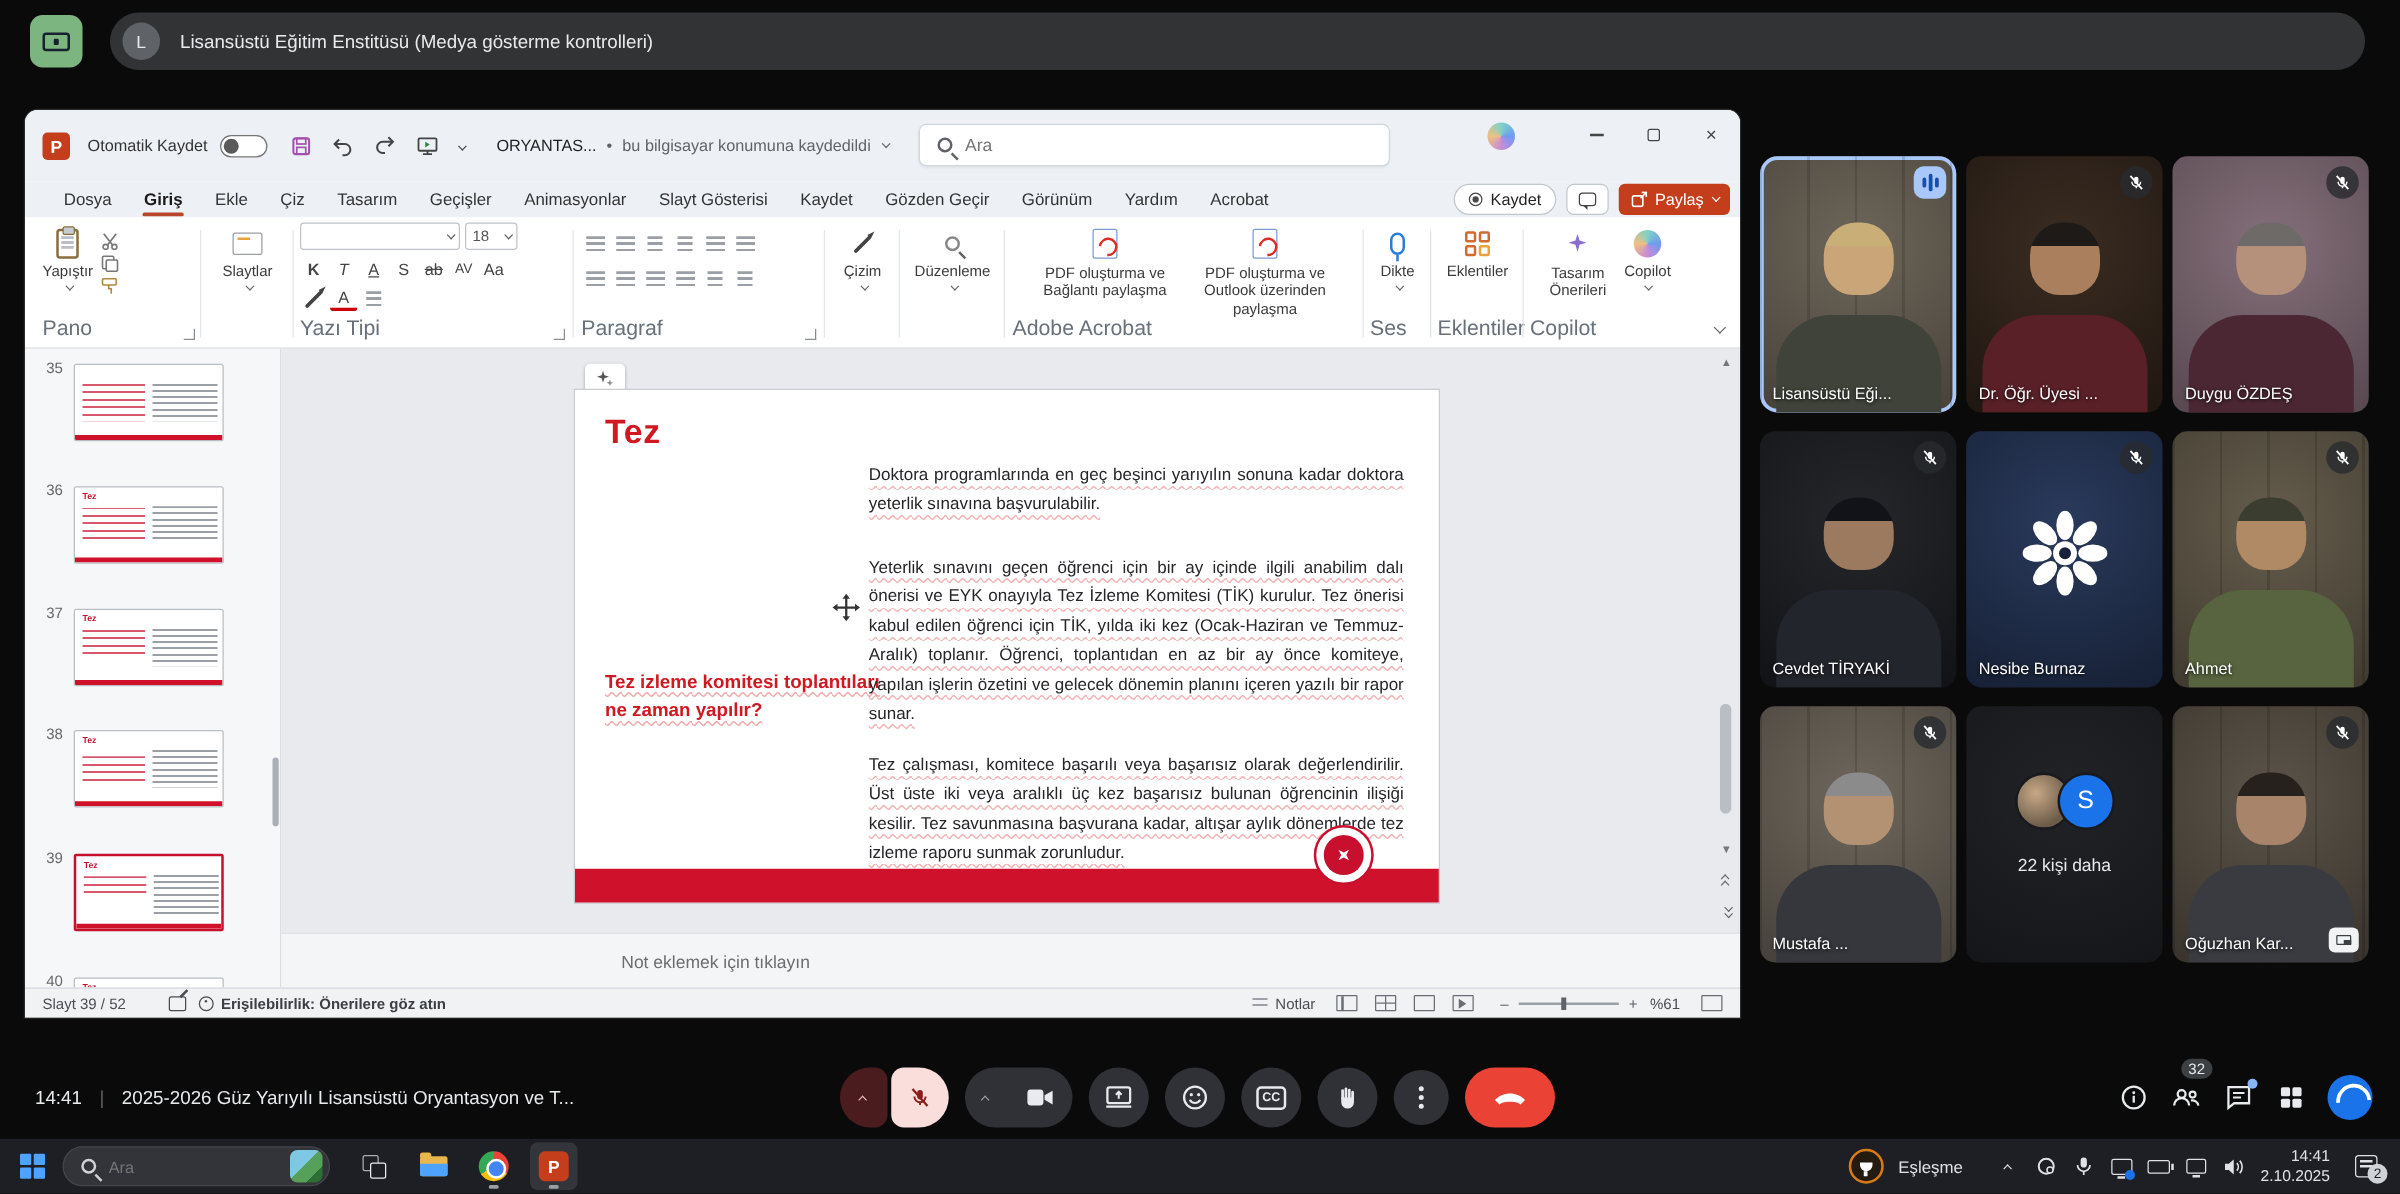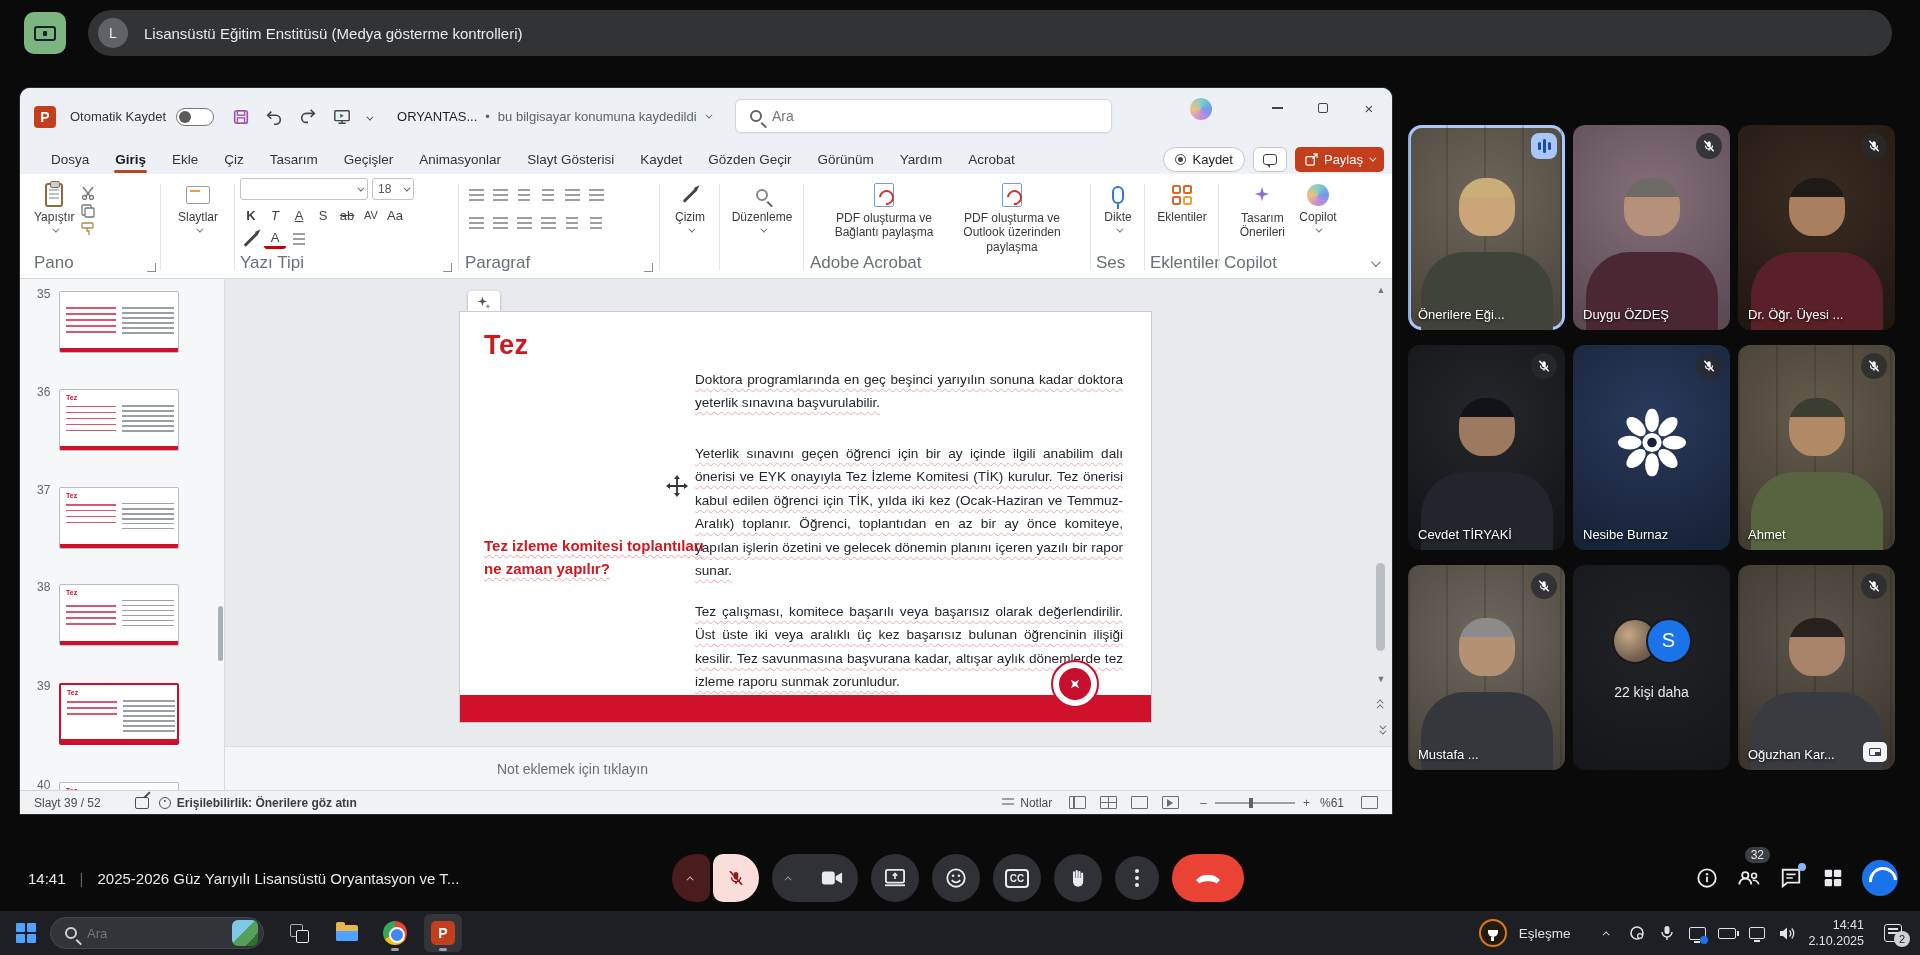--- a/index.html
+++ b/index.html
@@ -633,45 +633,45 @@
   </div>
 
   <div class="tiles">
     <div class="tile shelf speaking" style="--bg1:#6e665a;--bg2:#3f3a32;--skin:#caa578;--hair:#c9ae77;--shirt:#40433a">
       <span class="person"></span>
       <span class="audiochip">
           <i style="height:8px"></i>
           <i style="height:14px"></i>
           <i style="height:8px"></i>
         </span>
-      <span class="tname">Önerilere Eği...</span>
+      <span class="tname">Lisansüstü Eği...</span>
+    </div>
+    <div class="tile" style="--bg1:#3a2c22;--bg2:#1a120d;--skin:#a97f5e;--hair:#1d1a18;--shirt:#5a2027">
+      <span class="person"></span>
+      <span class="mutechip">
+          <svg width="14" height="14" viewBox="0 0 24 24">
+            <rect x="9" y="4" width="6" height="10" rx="3" fill="#fff"></rect>
+            <path d="M6 11a6 6 0 0 0 12 0" stroke="#fff" stroke-width="2" fill="none"></path>
+            <line x1="12" y1="17" x2="12" y2="20" stroke="#fff" stroke-width="2"></line>
+            <line x1="4" y1="3" x2="20" y2="21" stroke="#fff" stroke-width="2.4"></line>
+          </svg>
+        </span>
+      <span class="tname">Dr. Öğr. Üyesi ...</span>
     </div>
     <div class="tile" style="--bg1:#84707a;--bg2:#4e3f47;--skin:#b5917b;--hair:#6e6a68;--shirt:#4a2733">
       <span class="person"></span>
       <span class="mutechip">
           <svg width="14" height="14" viewBox="0 0 24 24">
             <rect x="9" y="4" width="6" height="10" rx="3" fill="#fff"></rect>
             <path d="M6 11a6 6 0 0 0 12 0" stroke="#fff" stroke-width="2" fill="none"></path>
             <line x1="12" y1="17" x2="12" y2="20" stroke="#fff" stroke-width="2"></line>
             <line x1="4" y1="3" x2="20" y2="21" stroke="#fff" stroke-width="2.4"></line>
           </svg>
         </span>
       <span class="tname">Duygu ÖZDEŞ</span>
-    </div>
-    <div class="tile" style="--bg1:#3a2c22;--bg2:#1a120d;--skin:#a97f5e;--hair:#1d1a18;--shirt:#5a2027">
-      <span class="person"></span>
-      <span class="mutechip">
-          <svg width="14" height="14" viewBox="0 0 24 24">
-            <rect x="9" y="4" width="6" height="10" rx="3" fill="#fff"></rect>
-            <path d="M6 11a6 6 0 0 0 12 0" stroke="#fff" stroke-width="2" fill="none"></path>
-            <line x1="12" y1="17" x2="12" y2="20" stroke="#fff" stroke-width="2"></line>
-            <line x1="4" y1="3" x2="20" y2="21" stroke="#fff" stroke-width="2.4"></line>
-          </svg>
-        </span>
-      <span class="tname">Dr. Öğr. Üyesi ...</span>
     </div>
     <div class="tile" style="--bg1:#26272b;--bg2:#0d0e11;--skin:#9b7a5f;--hair:#121318;--shirt:#23252c">
       <span class="person"></span>
       <span class="mutechip">
           <svg width="14" height="14" viewBox="0 0 24 24">
             <rect x="9" y="4" width="6" height="10" rx="3" fill="#fff"></rect>
             <path d="M6 11a6 6 0 0 0 12 0" stroke="#fff" stroke-width="2" fill="none"></path>
             <line x1="12" y1="17" x2="12" y2="20" stroke="#fff" stroke-width="2"></line>
             <line x1="4" y1="3" x2="20" y2="21" stroke="#fff" stroke-width="2.4"></line>
           </svg>

